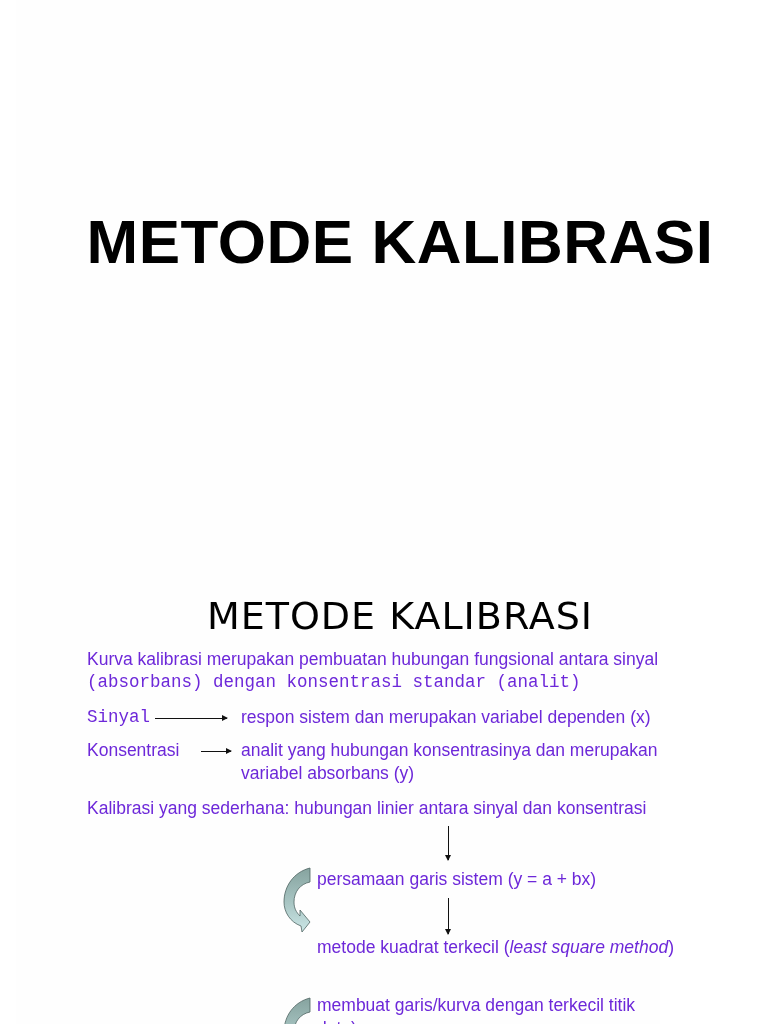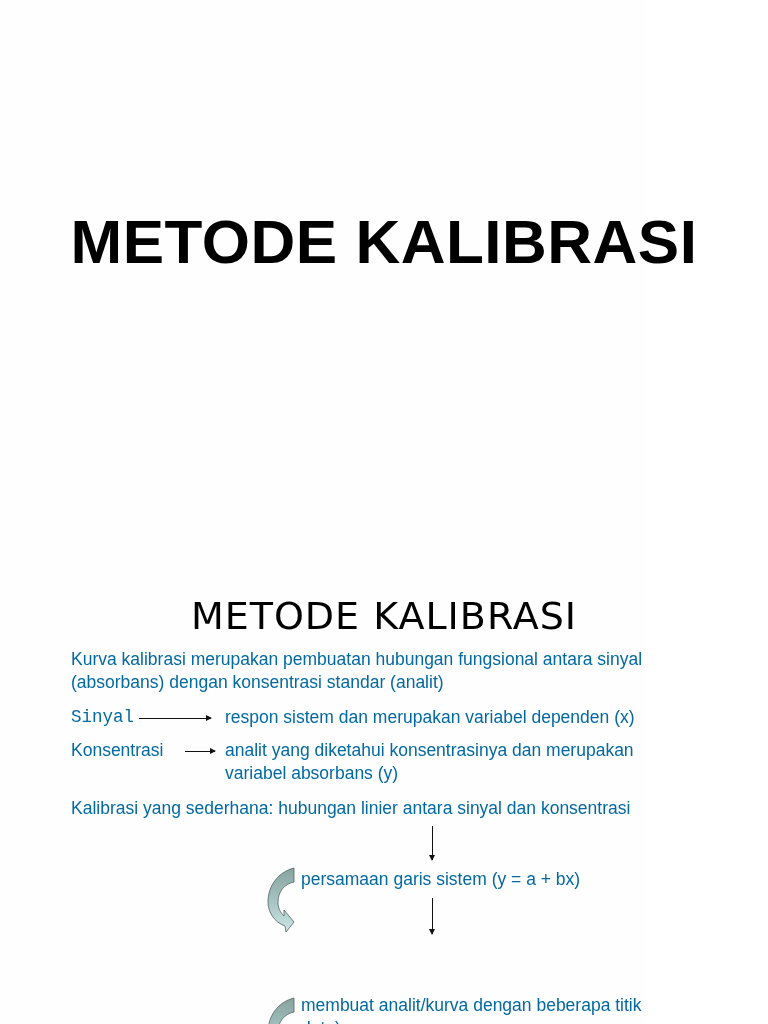--- a/index.html
+++ b/index.html
@@ -1,49 +1,49 @@
 <!DOCTYPE html>
 <html><head>
 <meta charset="utf-8">
 <style>
   html, body { margin: 0; padding: 0; background: #ffffff; }
   body { width: 768px; height: 1024px; position: relative; overflow: hidden; font-family: "Liberation Sans", sans-serif; color: #111; }
-  .slide { position: absolute; left: 0; width: 644px; background: #fefefe; }
+  .slide { position: absolute; left: 16px; width: 644px; background: #fefefe; }
   #slide1 { top: 0; height: 560px; }
   #slide2 { top: 560px; height: 464px; }
   .big-title { position: absolute; top: 206px; left: 0; width: 768px; text-align: center; font-weight: bold; font-size: 62px; letter-spacing: 0.5px; color: #000; }
   .s2-title { position: absolute; top: 34px; left: 0; width: 768px; text-align: center; font-family: "DejaVu Sans", sans-serif; font-size: 38px; letter-spacing: 1px; color: #000; font-weight: normal; }
-  .txt { position: absolute; font-size: 17.5px; line-height: 23px; color: #0369a1; white-space: nowrap; }
+  .txt { position: absolute; font-size: 17.5px; line-height: 23px; color: #6d28d9; white-space: nowrap; }
   .arrow-h { position: absolute; height: 1px; background: #111; }
   .arrow-h::after { content: ""; position: absolute; right: -1px; top: -3px; border-left: 6px solid #111; border-top: 3.5px solid transparent; border-bottom: 3.5px solid transparent; }
   .arrow-v { position: absolute; width: 1px; background: #111; }
   .arrow-v::after { content: ""; position: absolute; bottom: -1px; left: -3px; border-top: 6px solid #111; border-left: 3.5px solid transparent; border-right: 3.5px solid transparent; }
   .curve { position: absolute; }
   em { font-style: italic; }
 </style>
 </head>
 <body>
 
 <div id="slide1" class="slide">
   <div class="big-title">METODE KALIBRASI</div>
 </div>
 
 <div id="slide2" class="slide">
   <div class="s2-title">METODE KALIBRASI</div>
 
   <div class="txt" style="top:88px; left:71px;">Kurva kalibrasi merupakan pembuatan hubungan fungsional antara sinyal</div>
-  <div class="txt" style="top:111px; left:71px;">(absorbans) dengan konsentrasi standar (analit)</div>
+  <div class="txt" style="top:111px; left:71px;font-family:Liberation Mono, monospace;">(absorbans) dengan konsentrasi standar (analit)</div>
 
   <div class="txt" style="top:146px; left:71px;font-family:Liberation Mono, monospace;">Sinyal</div>
   <div class="arrow-h" style="top:158px; left:139px; width:72px;"></div>
   <div class="txt" style="top:146px; left:225px;">respon sistem dan merupakan variabel dependen (x)</div>
 
   <div class="txt" style="top:179px; left:71px;">Konsentrasi</div>
   <div class="arrow-h" style="top:191px; left:185px; width:30px;"></div>
-  <div class="txt" style="top:179px; left:225px;">analit yang diketahui konsentrasinya dan merupakan</div>
+  <div class="txt" style="top:179px; left:225px;">analit yang hubungan konsentrasinya dan merupakan</div>
   <div class="txt" style="top:202px; left:225px;">variabel absorbans (y)</div>
 
   <div class="txt" style="top:237px; left:71px;">Kalibrasi yang sederhana: hubungan linier antara sinyal dan konsentrasi</div>
 
   <div class="arrow-v" style="top:266px; left:432px; height:34px;"></div>
 
   <div class="txt" style="top:308px; left:301px;">persamaan garis sistem (y = a + bx)</div>
 
   <svg class="curve" style="top:302px; left:264px;" width="36" height="72" viewBox="0 0 36 72">
     <defs>
@@ -51,22 +51,25 @@
         <stop offset="0" stop-color="#86a39f"></stop>
         <stop offset="0.55" stop-color="#a9c6c4"></stop>
         <stop offset="1" stop-color="#cbe6e6"></stop>
       </linearGradient>
     </defs>
     <path d="M30 6 L30 20 C20 22 14 30 14 40 C14 46 16 50 20 54 L20 48 L30 60 L22 70 L21 64 C10 60 4 50 4 40 C4 24 14 10 30 6 Z" fill="url(#cg1)" stroke="#4f6462" stroke-width="0.8"></path>
   </svg>
 
   <div class="arrow-v" style="top:338px; left:432px; height:36px;"></div>
 
+  <div class="txt" style="top:376px; left:301px;">
+    <span>metode kuadrat terkecil (</span><em>least square method</em><span>)</span>
+  </div>
 
-  <div class="txt" style="top:434px; left:301px;">membuat analit/kurva dengan beberapa titik</div>
+  <div class="txt" style="top:434px; left:301px;">membuat garis/kurva dengan terkecil titik</div>
   <div class="txt" style="top:457px; left:301px;">data)</div>
 
   <svg class="curve" style="top:432px; left:264px;" width="36" height="72" viewBox="0 0 36 72">
     <defs>
       <linearGradient id="cg2" x1="0" y1="0" x2="0" y2="1">
         <stop offset="0" stop-color="#86a39f"></stop>
         <stop offset="0.55" stop-color="#a9c6c4"></stop>
         <stop offset="1" stop-color="#cbe6e6"></stop>
       </linearGradient>
     </defs>

